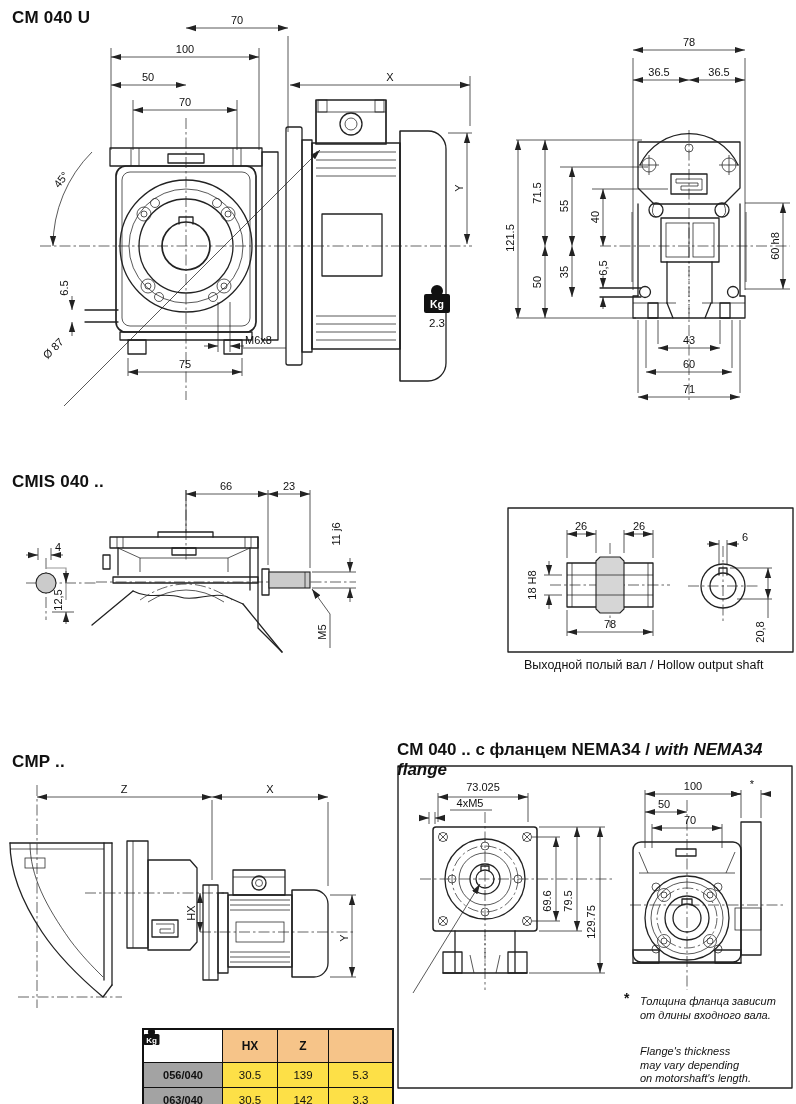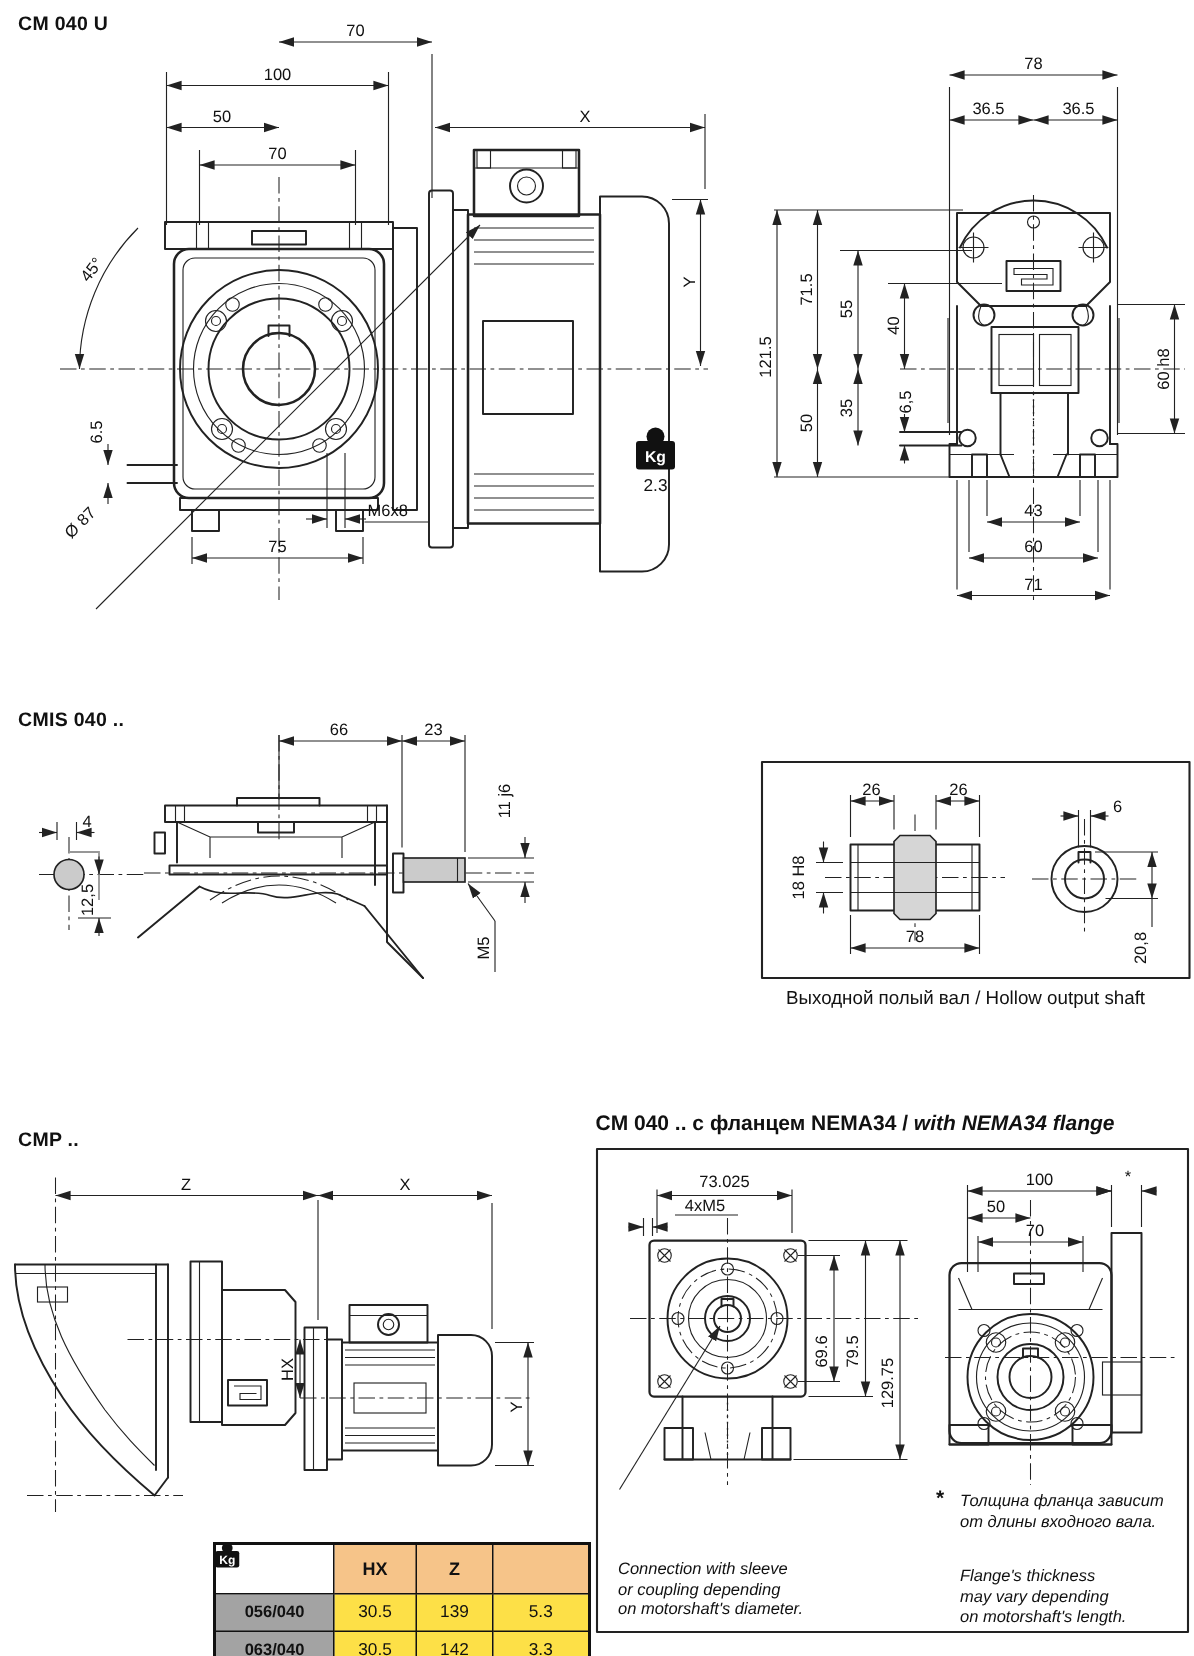--- a/index.html
+++ b/index.html
@@ -13,22 +13,22 @@
   .cl{fill:none;stroke:#222;stroke-width:.7;stroke-dasharray:11 3 2.5 3;}
   .dot{fill:none;stroke:#222;stroke-width:.9;stroke-dasharray:1.2 3;}
   .gf{fill:#cbcbcb;stroke:#222;stroke-width:1.1;}
   .gf2{fill:#d6d6d6;stroke:#222;stroke-width:1.1;}
   .gl{fill:none;stroke:#979797;stroke-width:1.2;}
   text.d{font:11px "Liberation Sans",sans-serif;fill:#111;}
   .mid{text-anchor:middle;}
   text.kg{font:bold 10.5px "Liberation Sans",sans-serif;fill:#fff;text-anchor:middle;}
   
   .abs{position:absolute;}
-  .h1{font-size:13px;font-weight:bold;letter-spacing:.2px;}
-  .nema-title{font-size:14px;font-weight:bold;}
+  .h1{font-size:17px;font-weight:bold;letter-spacing:.2px;}
+  .nema-title{font-size:17px;font-weight:bold;}
   .nema-title .it{font-style:italic;}
   .caption{font-size:12.5px;}
   .note{font-size:11px;line-height:13.5px;}
   .note.it{font-style:italic;}
   .star{font-size:14px;font-weight:bold;}
   
   table.dim{border-collapse:collapse;}
   table.dim td,table.dim th{border:1px solid #111;text-align:center;vertical-align:middle;
       font-family:"Liberation Sans",sans-serif;}
   table.dim{border:2px solid #111;}
@@ -480,25 +480,20 @@
 <div class="abs h1" style="left:12px;top:472px;">CMIS 040 ..</div>
 <div class="abs h1" style="left:12px;top:752px;text-align:center;">CMP ..</div>
 
 <div class="abs caption" style="left:524px;top:658px;">Выходной полый вал / Hollow output shaft</div>
 
 <div class="abs nema-title" style="left:397px;top:740px;">
   <span>CM 040 .. с фланцем NEMA34 /</span>
   <span class="it">with NEMA34 flange</span>
 </div>
 
-<div class="abs note it" style="left:412px;top:1040px;width:215px;">
-  <div>Connection with sleeve</div>
-  <div>or coupling depending</div>
-  <div>on motorshaft's diameter.</div>
-</div>
 <div class="abs star" style="left:624px;top:990px;">*</div>
 <div class="abs note it" style="left:640px;top:995px;width:150px;">
   <div>Толщина фланца зависит</div>
   <div>от длины входного вала.</div>
 </div>
 <div class="abs note it" style="left:640px;top:1045px;width:150px;">
   <div>Flange's thickness</div>
   <div>may vary depending</div>
   <div>on motorshaft's length.</div>
 </div>

